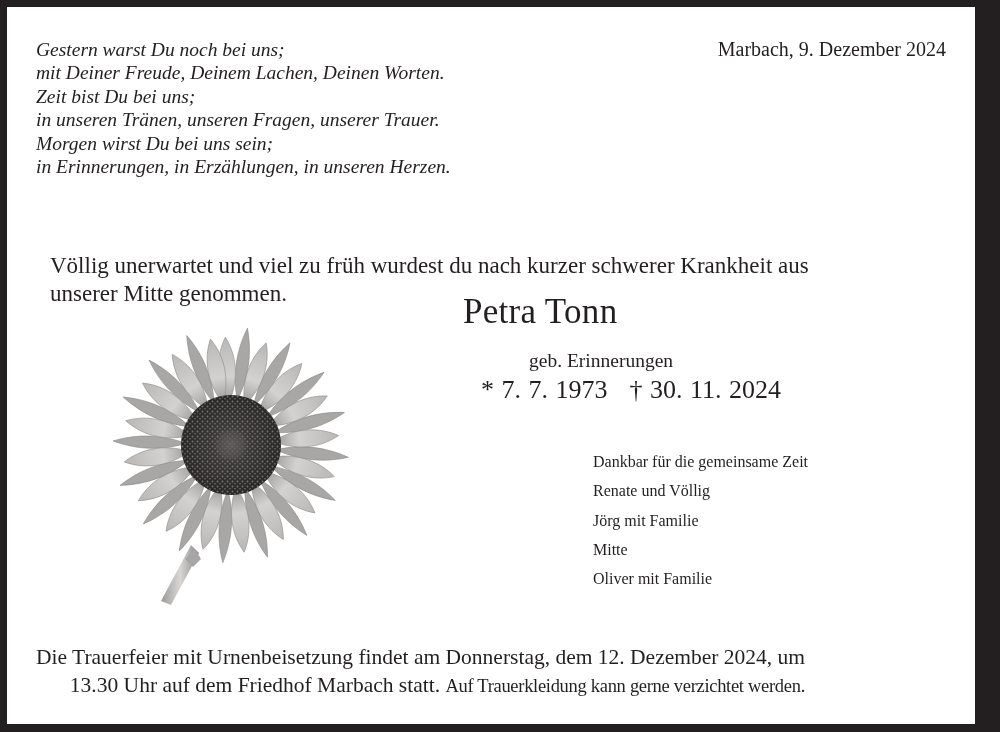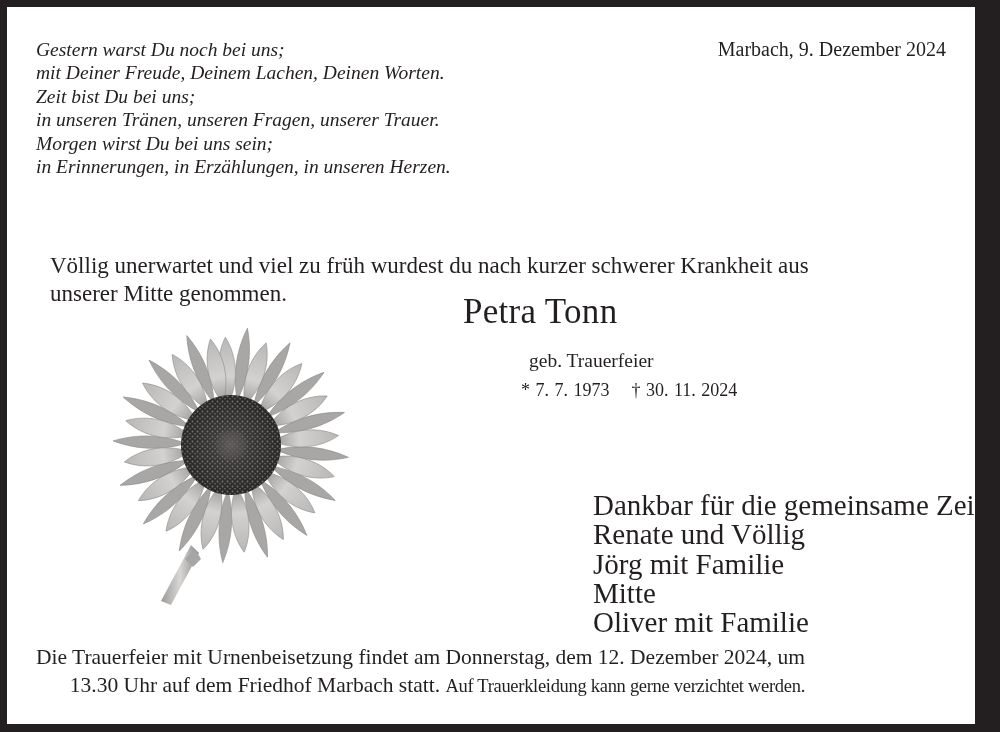--- a/index.html
+++ b/index.html
@@ -9,23 +9,23 @@
       background: #ffffff; color: #231f20;
       font-family: "Liberation Serif", "DejaVu Serif", serif;
     }
     .abs { position: absolute; white-space: nowrap; }
     .poem { left: 29px; top: 31px; font-style: italic; font-size: 19.5px; line-height: 23.4px; }
     .poem div { height: 23.4px; }
     .place-date { right: 29px; top: 31px; font-size: 20px; line-height: 23px; }
     .intro { left: 43px; top: 209px; font-size: 23px; line-height: 28px; margin-top: 36px; }
     .name { left: 456px; top: 274px; font-size: 35px; font-weight: normal; line-height: 62px; letter-spacing: 0.3px; }
     .maiden { left: 522px; top: 342px; font-size: 19.5px; line-height: 24px; }
-    .dates { left: 474px; top: 371px; font-size: 18px; line-height: 24px; word-spacing: 1px; margin-left: 40px; }
+    .dates { left: 474px; top: 371px; font-size: 26px; line-height: 24px; word-spacing: 1px; }
     .dates .gap { display: inline-block; width: 22px; }
-    .mourners { left: 586px; top: 440px; font-size: 29px; line-height: 29.3px; margin-top: 44px; }
+    .mourners { left: 586px; top: 440px; font-size: 16px; line-height: 29.3px; }
     .mourners div { height: 29.3px; }
     .service { left: 29px; top: 636px; font-size: 21.5px; line-height: 28px; text-align: right; }
     .service .small { font-size: 18.5px; letter-spacing: -0.3px; }
     .flower { left: 92px; top: 316px; width: 260px; height: 285px; }
   </style>
 </head>
 <body>
 
 <div class="frame">
 
@@ -39,21 +39,21 @@
   </div>
 
   <div class="abs place-date">Marbach, 9. Dezember 2024</div>
 
   <div class="abs intro">
     <div>Völlig unerwartet und viel zu früh wurdest du nach kurzer schwerer Krankheit aus</div>
     <div>unserer Mitte genommen.</div>
   </div>
 
   <div class="abs name">Petra Tonn</div>
-  <div class="abs maiden">geb. Trauerfeier</div>
+  <div class="abs maiden">geb. Erinnerungen</div>
   <div class="abs dates">
     <span>* 7. 7. 1973</span><span class="gap"></span><span>† 30. 11. 2024</span>
   </div>
 
   <div class="abs flower">
     <svg width="260" height="285" viewBox="0 0 260 285" xmlns="http://www.w3.org/2000/svg">
       <defs>
         <radialGradient id="disk" cx="50%" cy="50%" r="50%">
           <stop offset="0%" stop-color="#6d6a69"></stop>
           <stop offset="35%" stop-color="#3c3939"></stop>

